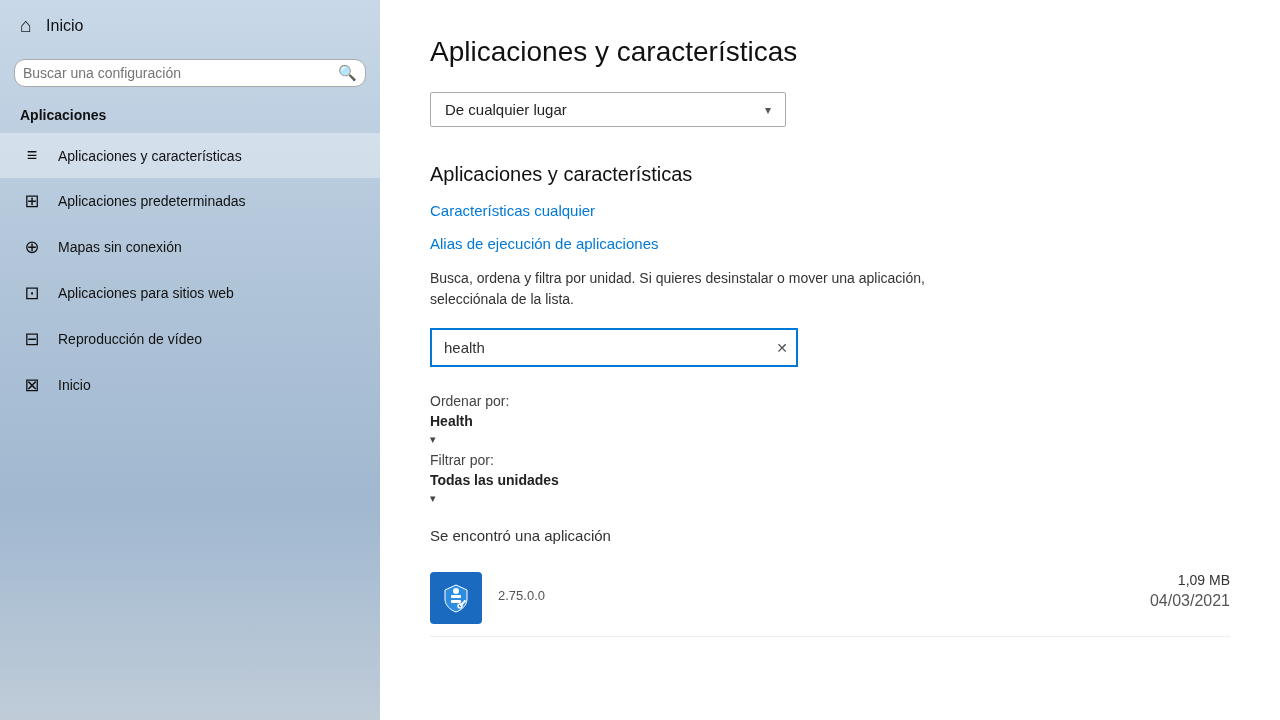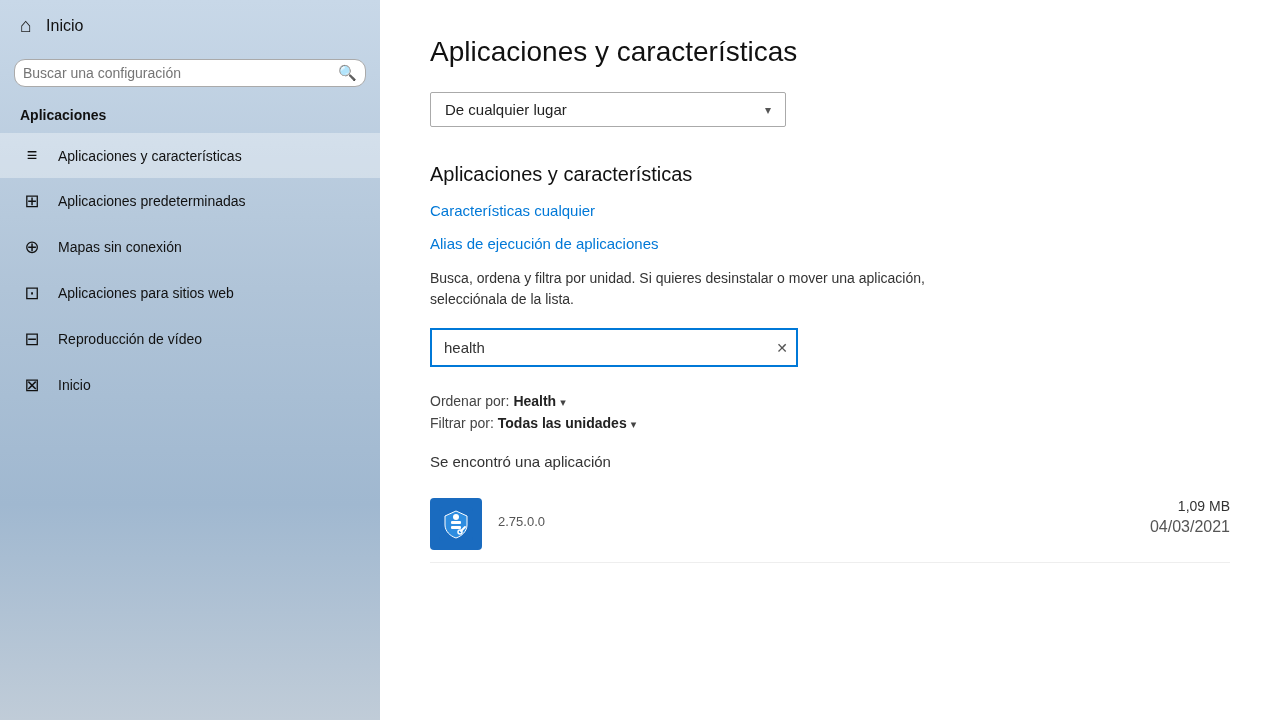--- a/index.html
+++ b/index.html
@@ -178,22 +178,23 @@
       display: flex;
       flex-direction: column;
       gap: 6px;
       margin-bottom: 22px;
     }
     .sort-filter-item {
       font-size: 14px;
       color: #444;
       cursor: pointer;
       display: flex;
-      align-items: flex-end;
+      align-items: flex-start;
       gap: 4px;
+      flex-direction: column;
     }
     .sort-filter-item .bold-part { font-weight: 600; color: #222; }
     .sort-filter-item .chevron-sm { font-size: 11px; }
 
     .result-count {
       font-size: 15px;
       color: #333;
       margin-bottom: 16px;
     }
 

